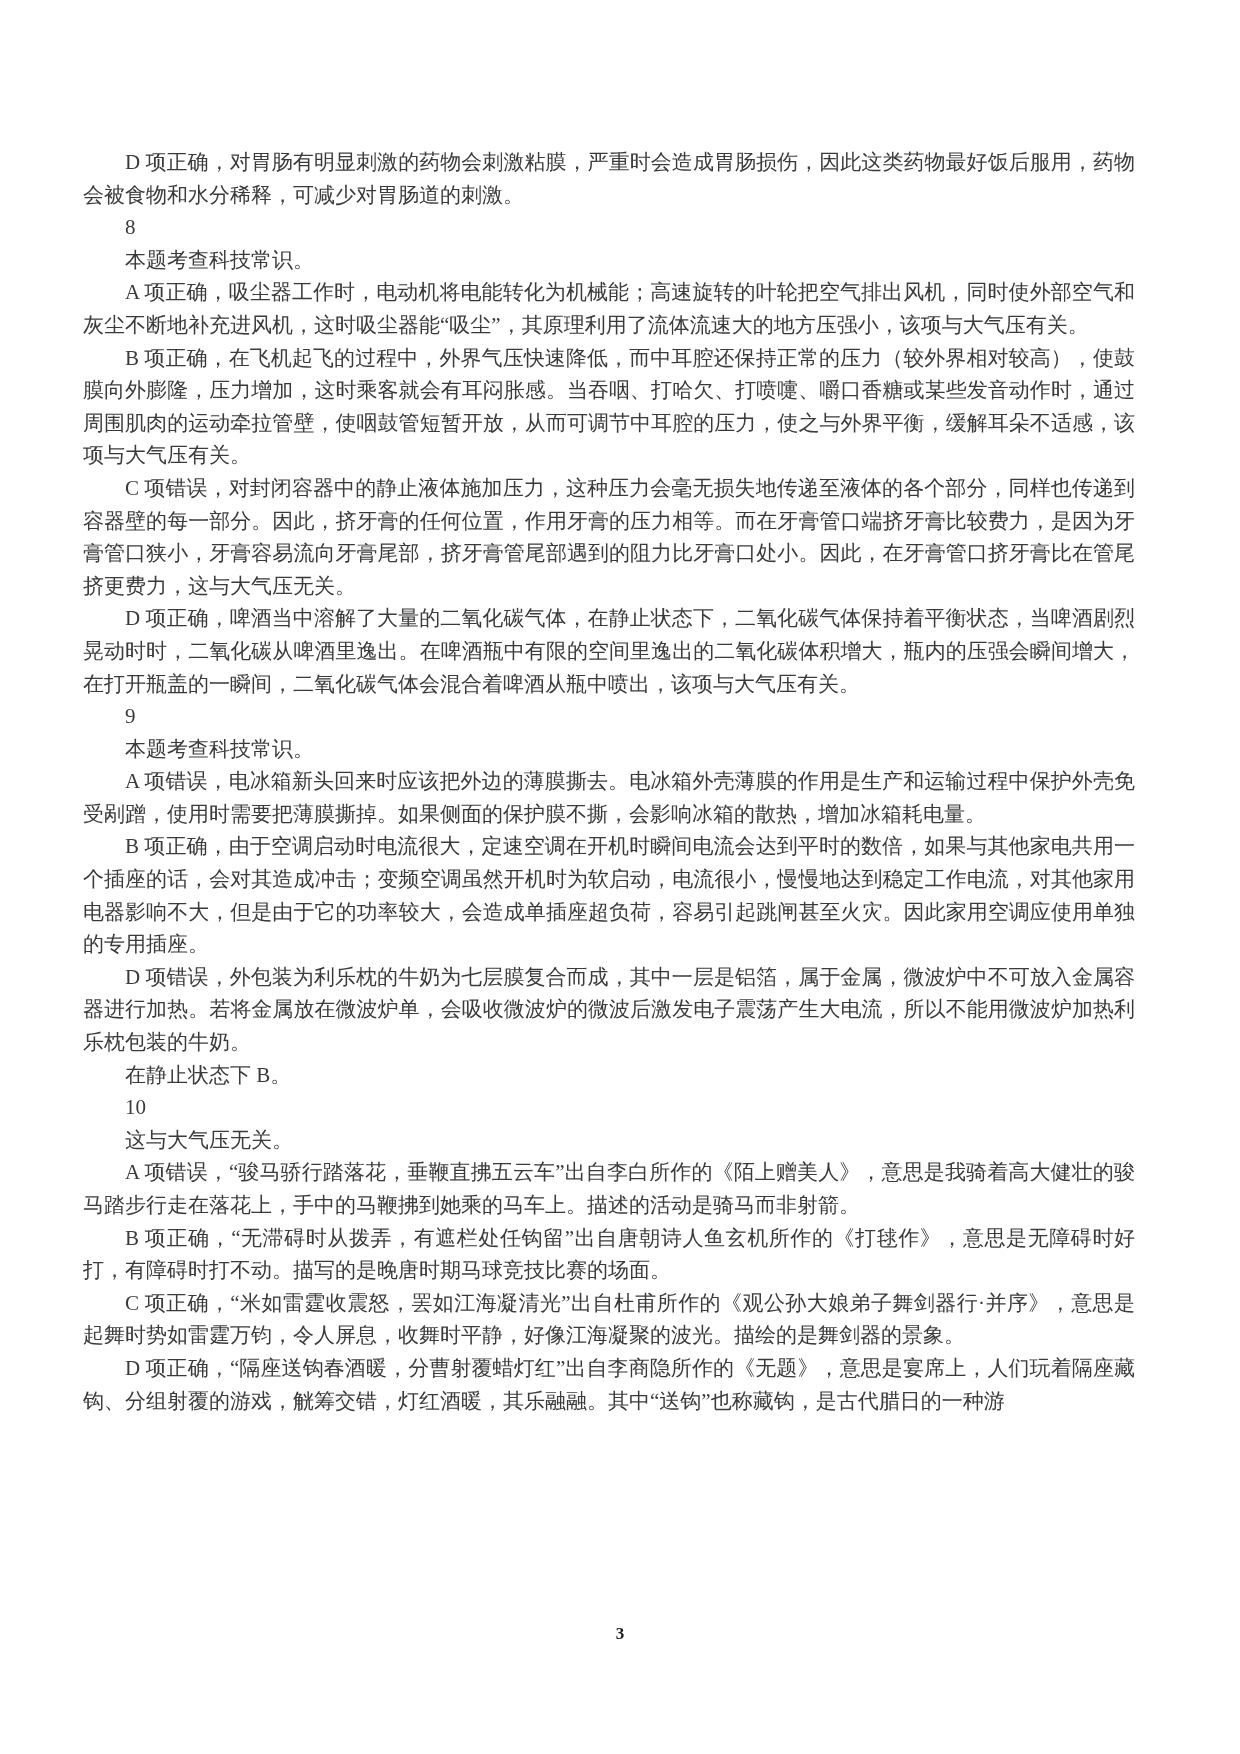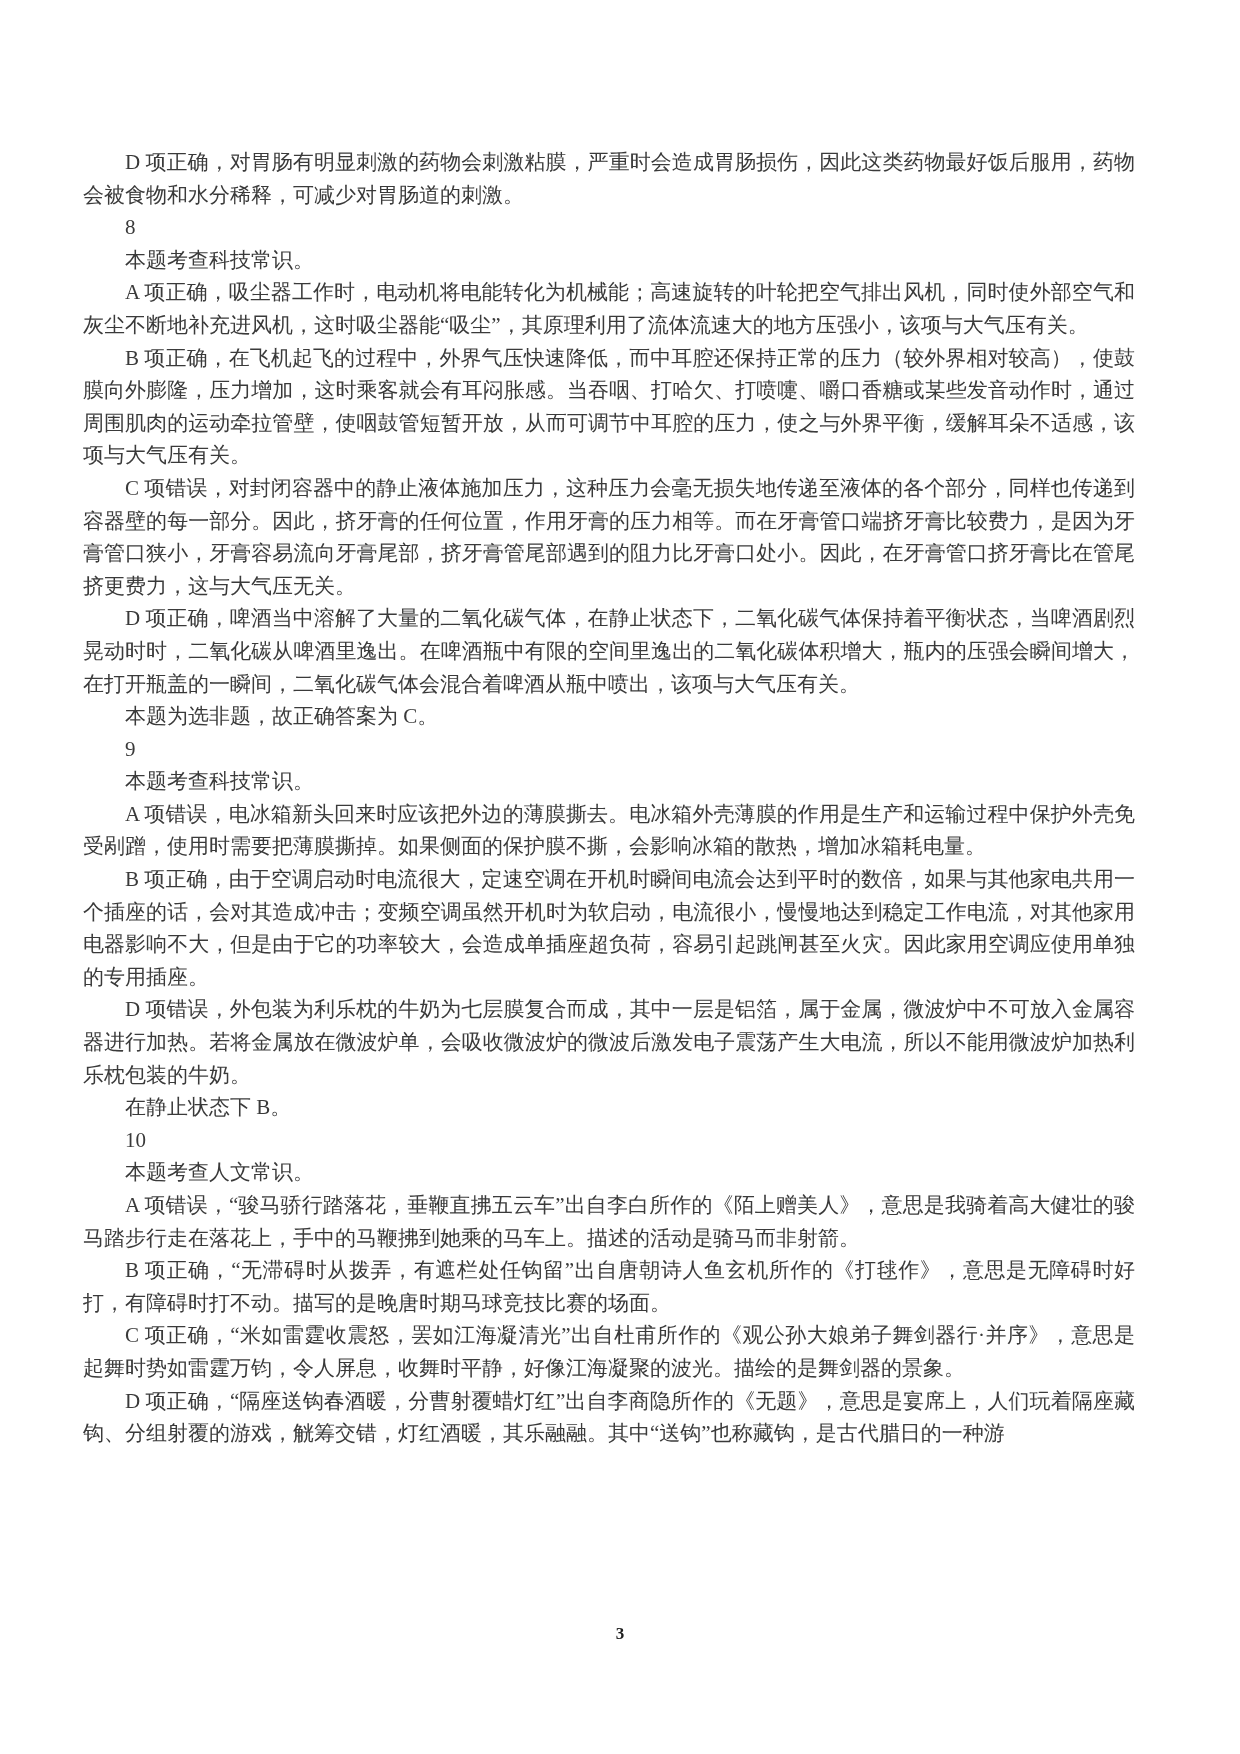--- a/index.html
+++ b/index.html
@@ -47,29 +47,28 @@
 
 <div class="page">
   <div class="content">
       <p class="para">D 项正确，对胃肠有明显刺激的药物会刺激粘膜，严重时会造成胃肠损伤，因此这类药物最好饭后服用，药物会被食物和水分稀释，可减少对胃肠道的刺激。</p>
       <p class="para">8</p>
       <p class="para">本题考查科技常识。</p>
       <p class="para">A 项正确，吸尘器工作时，电动机将电能转化为机械能；高速旋转的叶轮把空气排出风机，同时使外部空气和灰尘不断地补充进风机，这时吸尘器能“吸尘”，其原理利用了流体流速大的地方压强小，该项与大气压有关。</p>
       <p class="para">B 项正确，在飞机起飞的过程中，外界气压快速降低，而中耳腔还保持正常的压力（较外界相对较高），使鼓膜向外膨隆，压力增加，这时乘客就会有耳闷胀感。当吞咽、打哈欠、打喷嚏、嚼口香糖或某些发音动作时，通过周围肌肉的运动牵拉管壁，使咽鼓管短暂开放，从而可调节中耳腔的压力，使之与外界平衡，缓解耳朵不适感，该项与大气压有关。</p>
       <p class="para">C 项错误，对封闭容器中的静止液体施加压力，这种压力会毫无损失地传递至液体的各个部分，同样也传递到容器壁的每一部分。因此，挤牙膏的任何位置，作用牙膏的压力相等。而在牙膏管口端挤牙膏比较费力，是因为牙膏管口狭小，牙膏容易流向牙膏尾部，挤牙膏管尾部遇到的阻力比牙膏口处小。因此，在牙膏管口挤牙膏比在管尾挤更费力，这与大气压无关。</p>
       <p class="para">D 项正确，啤酒当中溶解了大量的二氧化碳气体，在静止状态下，二氧化碳气体保持着平衡状态，当啤酒剧烈晃动时时，二氧化碳从啤酒里逸出。在啤酒瓶中有限的空间里逸出的二氧化碳体积增大，瓶内的压强会瞬间增大，在打开瓶盖的一瞬间，二氧化碳气体会混合着啤酒从瓶中喷出，该项与大气压有关。</p>
-      <p class="para">本题为选非题，故正确答案为 C。</p>
       <p class="para">9</p>
       <p class="para">本题考查科技常识。</p>
       <p class="para">A 项错误，电冰箱新头回来时应该把外边的薄膜撕去。电冰箱外壳薄膜的作用是生产和运输过程中保护外壳免受剐蹭，使用时需要把薄膜撕掉。如果侧面的保护膜不撕，会影响冰箱的散热，增加冰箱耗电量。</p>
       <p class="para">B 项正确，由于空调启动时电流很大，定速空调在开机时瞬间电流会达到平时的数倍，如果与其他家电共用一个插座的话，会对其造成冲击；变频空调虽然开机时为软启动，电流很小，慢慢地达到稳定工作电流，对其他家用电器影响不大，但是由于它的功率较大，会造成单插座超负荷，容易引起跳闸甚至火灾。因此家用空调应使用单独的专用插座。</p>
       <p class="para">D 项错误，外包装为利乐枕的牛奶为七层膜复合而成，其中一层是铝箔，属于金属，微波炉中不可放入金属容器进行加热。若将金属放在微波炉单，会吸收微波炉的微波后激发电子震荡产生大电流，所以不能用微波炉加热利乐枕包装的牛奶。</p>
       <p class="para">在静止状态下 B。</p>
       <p class="para">10</p>
-      <p class="para">本题考查人文常识。</p>
+      <p class="para">这与大气压无关。</p>
       <p class="para">A 项错误，“骏马骄行踏落花，垂鞭直拂五云车”出自李白所作的《陌上赠美人》，意思是我骑着高大健壮的骏马踏步行走在落花上，手中的马鞭拂到她乘的马车上。描述的活动是骑马而非射箭。</p>
       <p class="para">B 项正确，“无滞碍时从拨弄，有遮栏处任钩留”出自唐朝诗人鱼玄机所作的《打毬作》，意思是无障碍时好打，有障碍时打不动。描写的是晚唐时期马球竞技比赛的场面。</p>
       <p class="para">C 项正确，“米如雷霆收震怒，罢如江海凝清光”出自杜甫所作的《观公孙大娘弟子舞剑器行·并序》，意思是起舞时势如雷霆万钧，令人屏息，收舞时平静，好像江海凝聚的波光。描绘的是舞剑器的景象。</p>
       <p class="para">D 项正确，“隔座送钩春酒暖，分曹射覆蜡灯红”出自李商隐所作的《无题》，意思是宴席上，人们玩着隔座藏钩、分组射覆的游戏，觥筹交错，灯红酒暖，其乐融融。其中“送钩”也称藏钩，是古代腊日的一种游</p>
     </div>
   <div class="footer">
     <span class="page-number">3</span>
   </div>
 </div>
 

